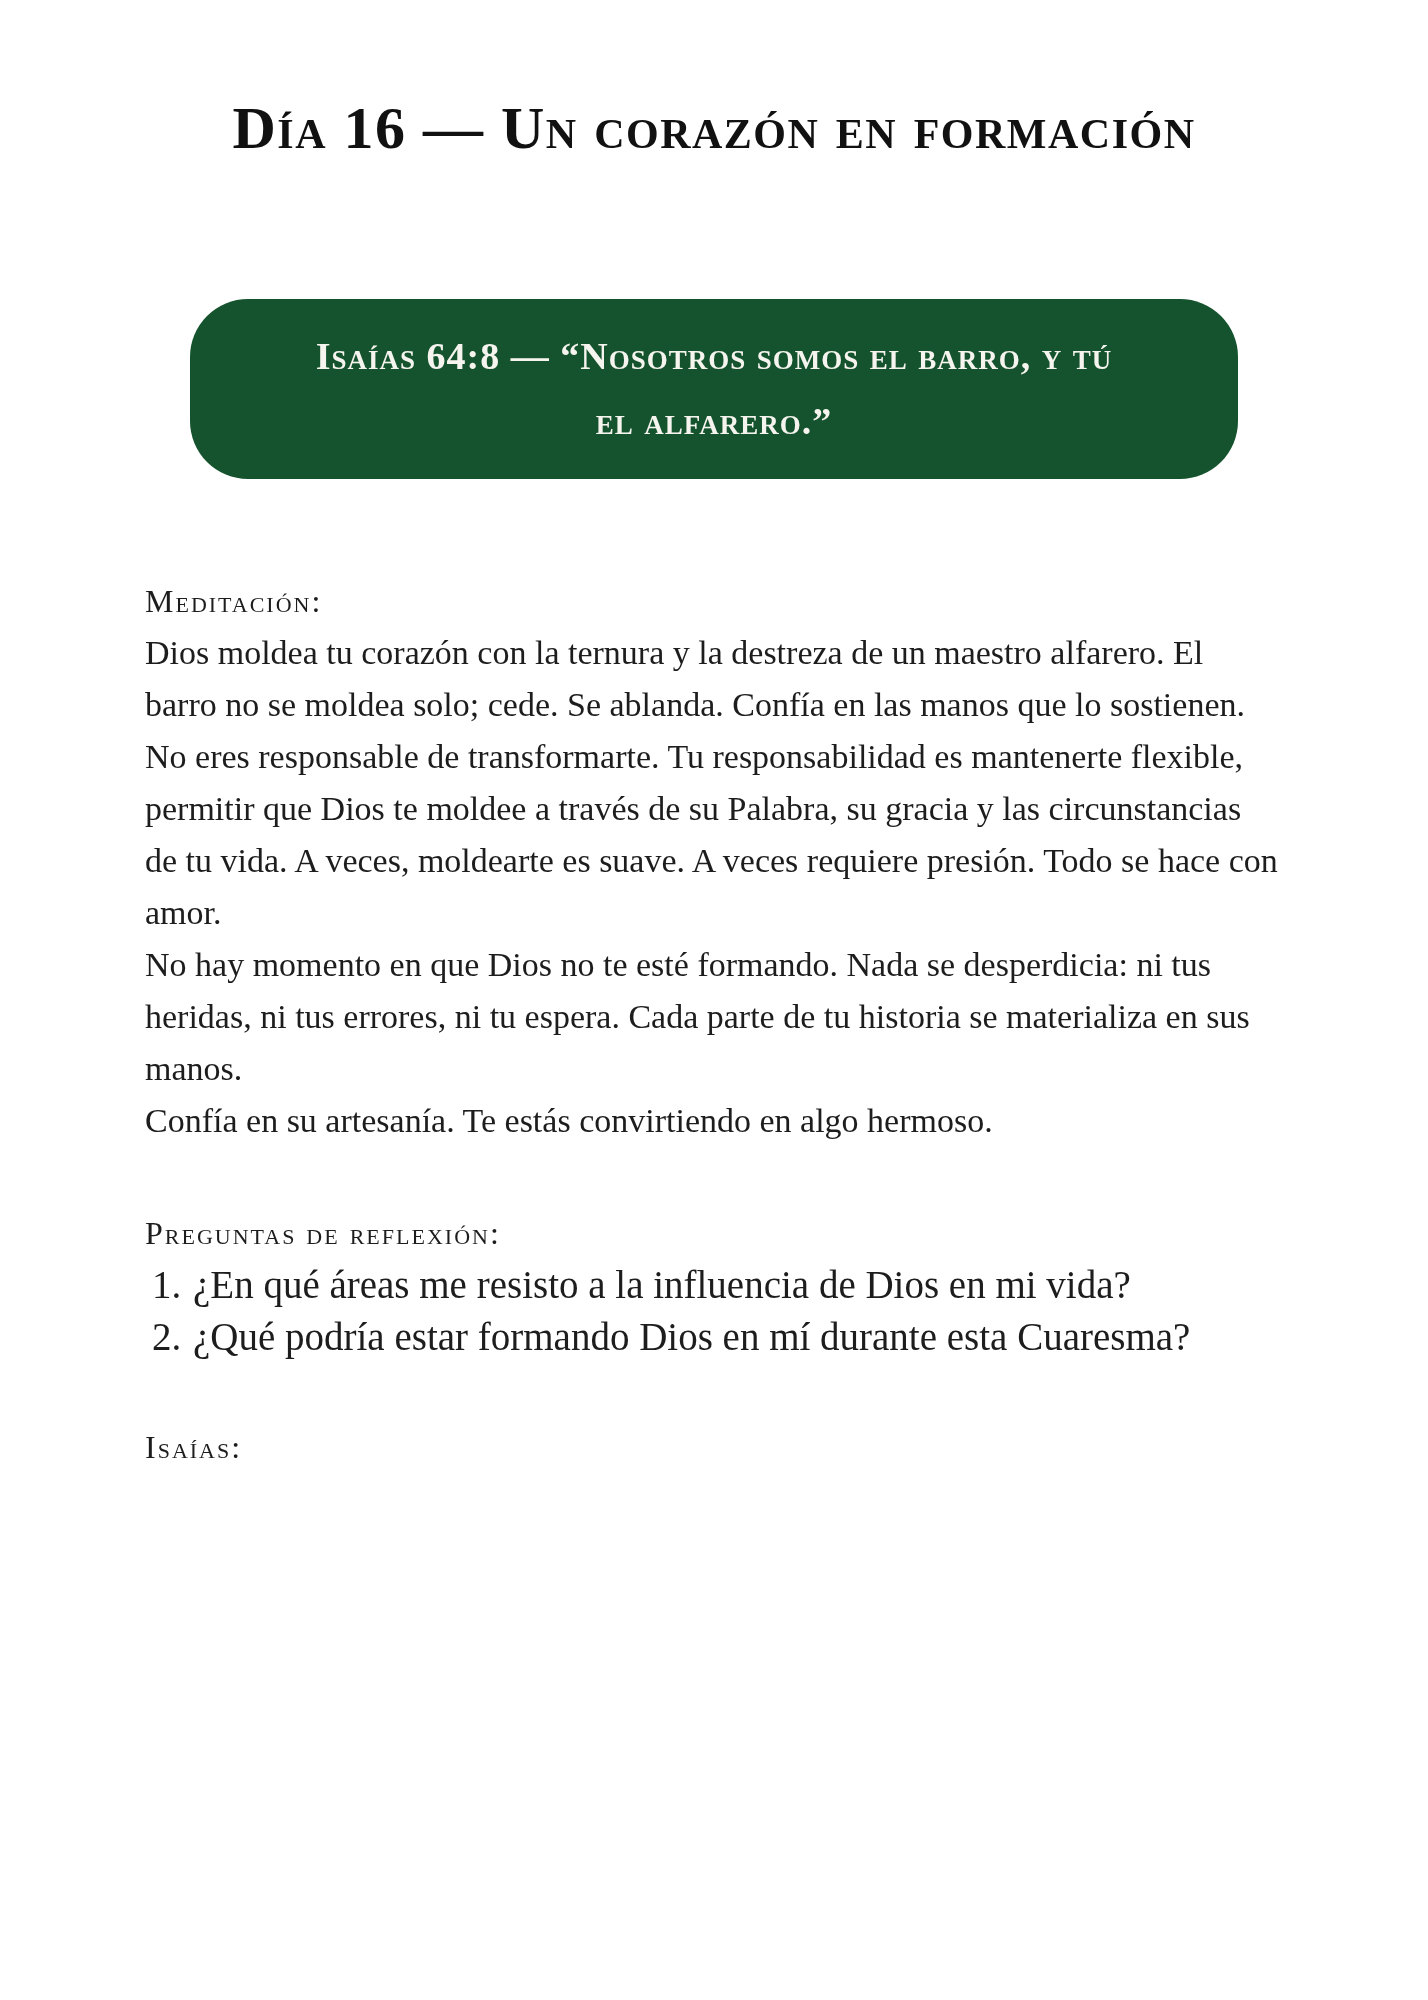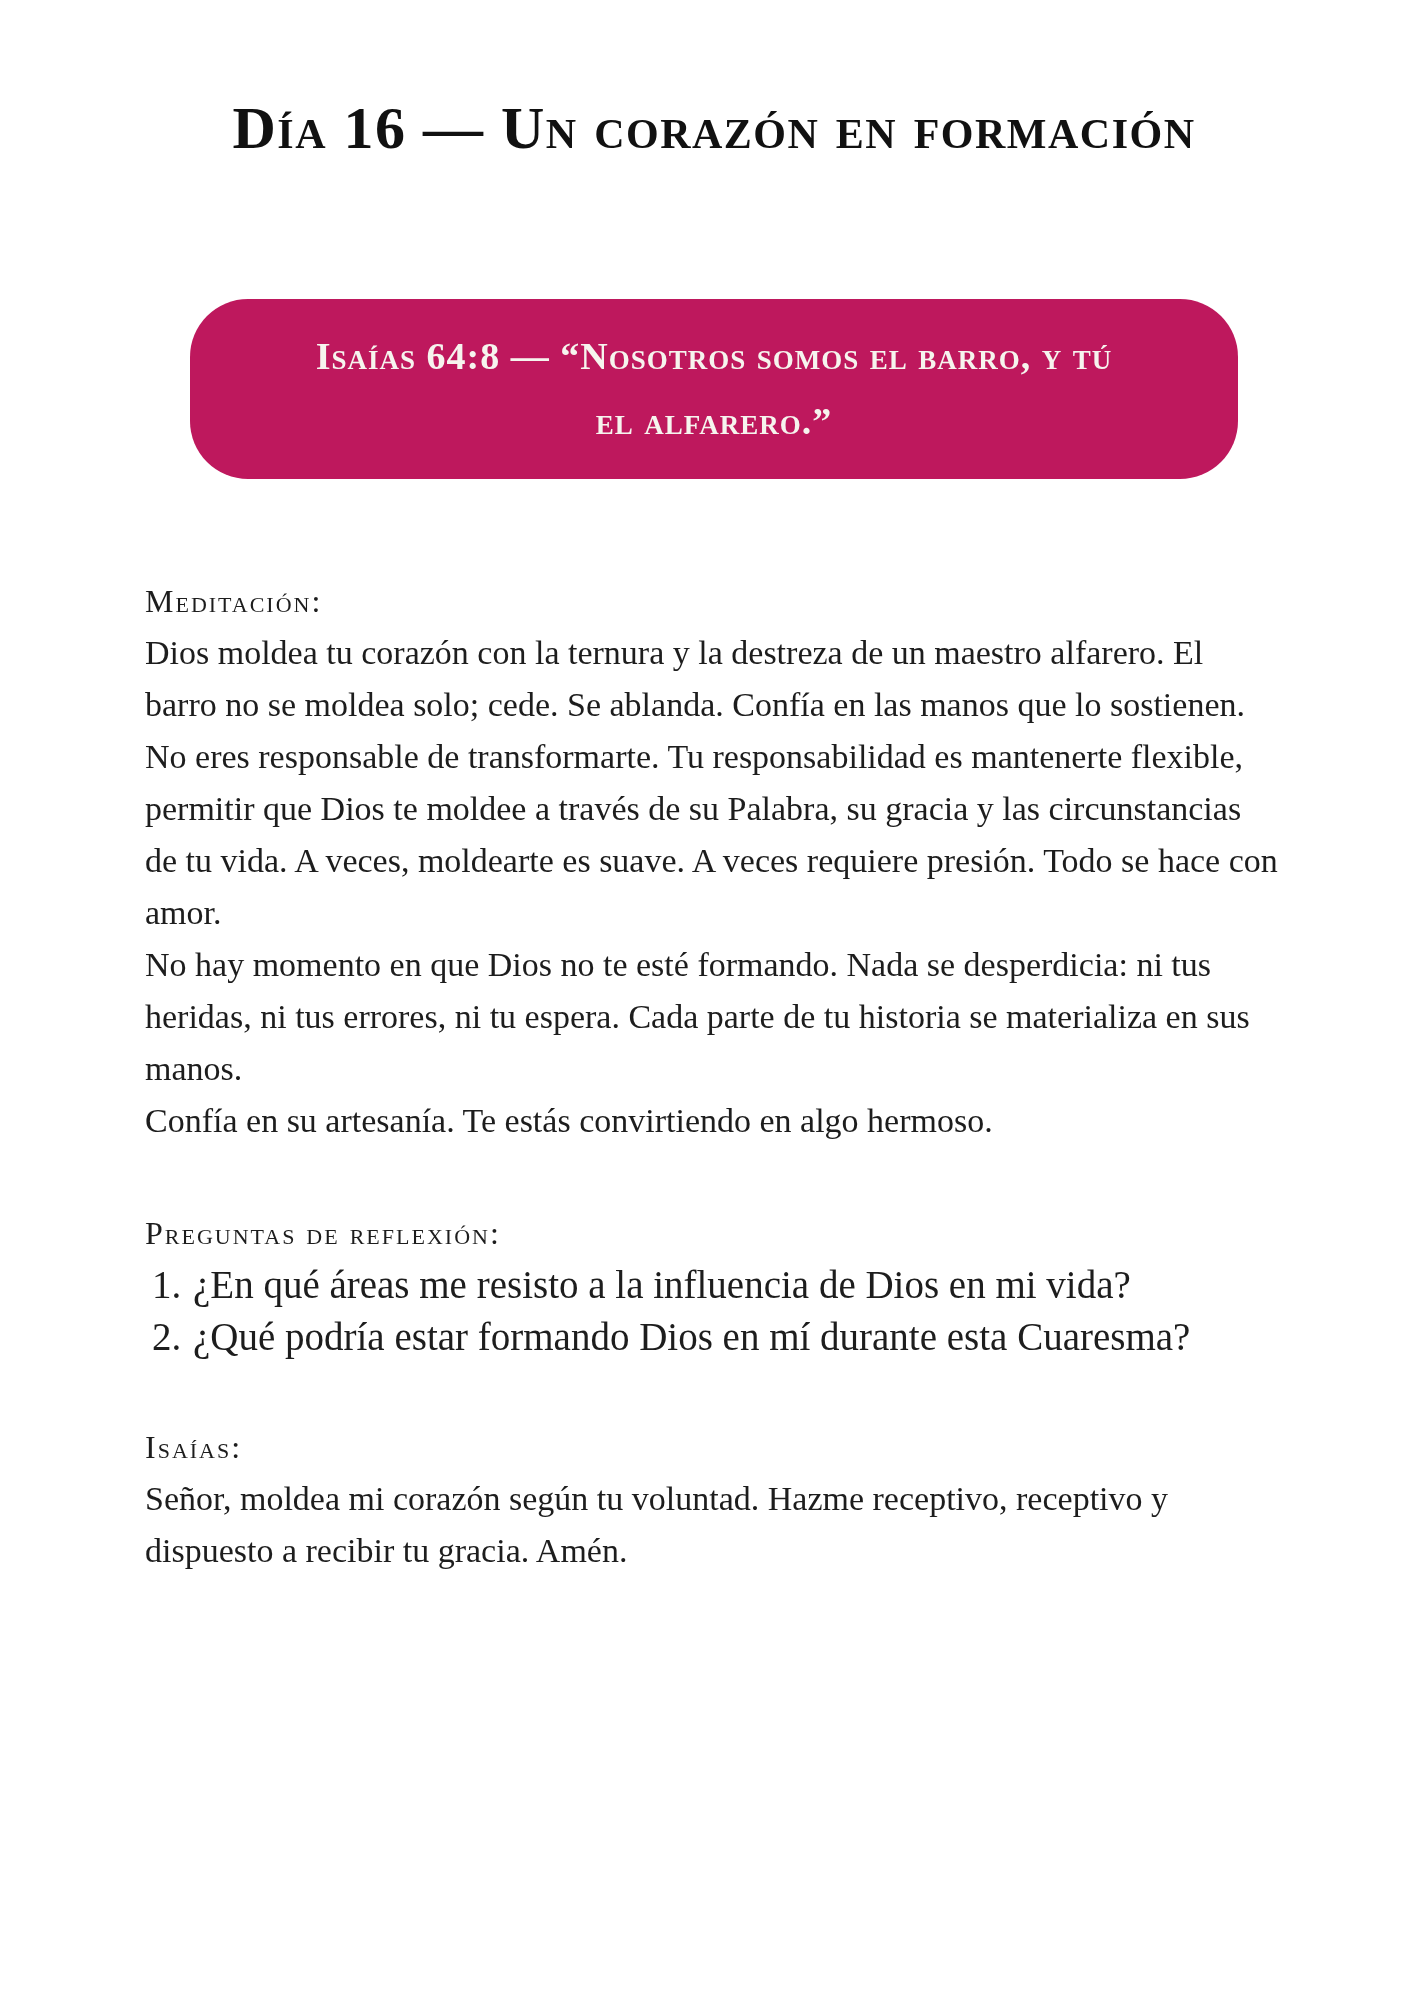--- a/index.html
+++ b/index.html
@@ -25,21 +25,21 @@
     font-variant: small-caps;
     letter-spacing: 1.5px;
     line-height: 1.15;
     color: #111111;
   }
   .verse-banner {
     width: 1048px;
     box-sizing: border-box;
     margin: 136px auto 0 auto;
     padding: 25px 55px;
-    background: #be185d;
+    background: #14532d;
     border-radius: 58px;
     text-align: center;
     color: #F6F4EE;
     font-size: 38px;
     font-weight: 600;
     font-variant: small-caps;
     letter-spacing: 1px;
     line-height: 65px;
     white-space: pre-line;
   }
@@ -106,19 +106,18 @@
     <section class="questions-section">
       <h2 class="section-heading">Preguntas de reflexión:</h2>
       <ol class="questions-list">
         <li>¿En qué áreas me resisto a la influencia de Dios en mi vida?</li>
         <li>¿Qué podría estar formando Dios en mí durante esta Cuaresma?</li>
       </ol>
     </section>
 
     <section class="prayer-section">
       <h2 class="section-heading">Isaías:</h2>
-      <p class="body-text">Señor, moldea mi corazón según tu voluntad. Hazme receptivo, receptivo y dispuesto a recibir tu gracia. Amén.</p>
     </section>
 
   </div>
 
 
 </div>
 
 </body></html>

